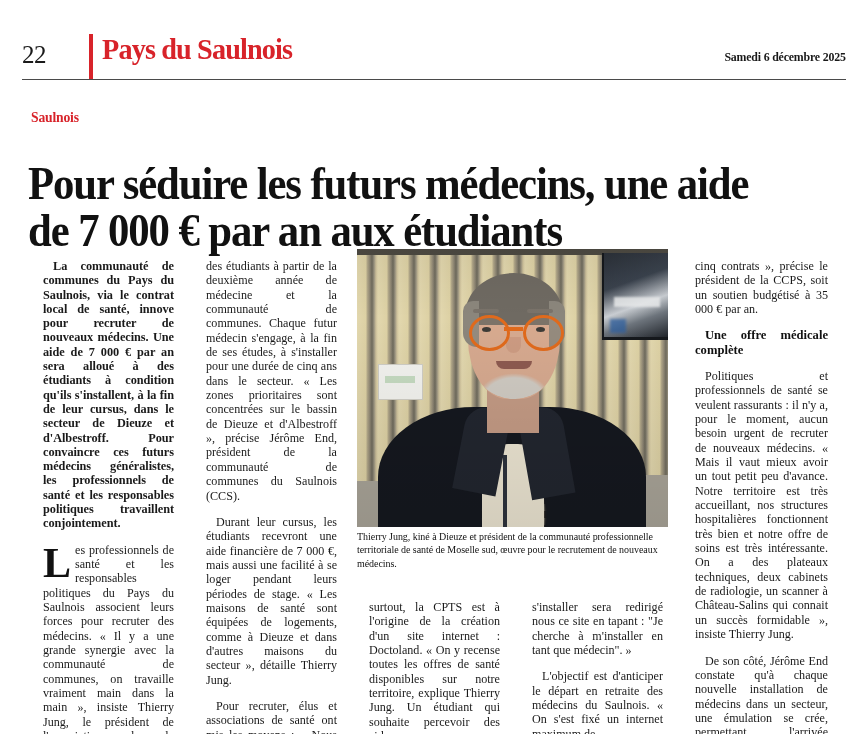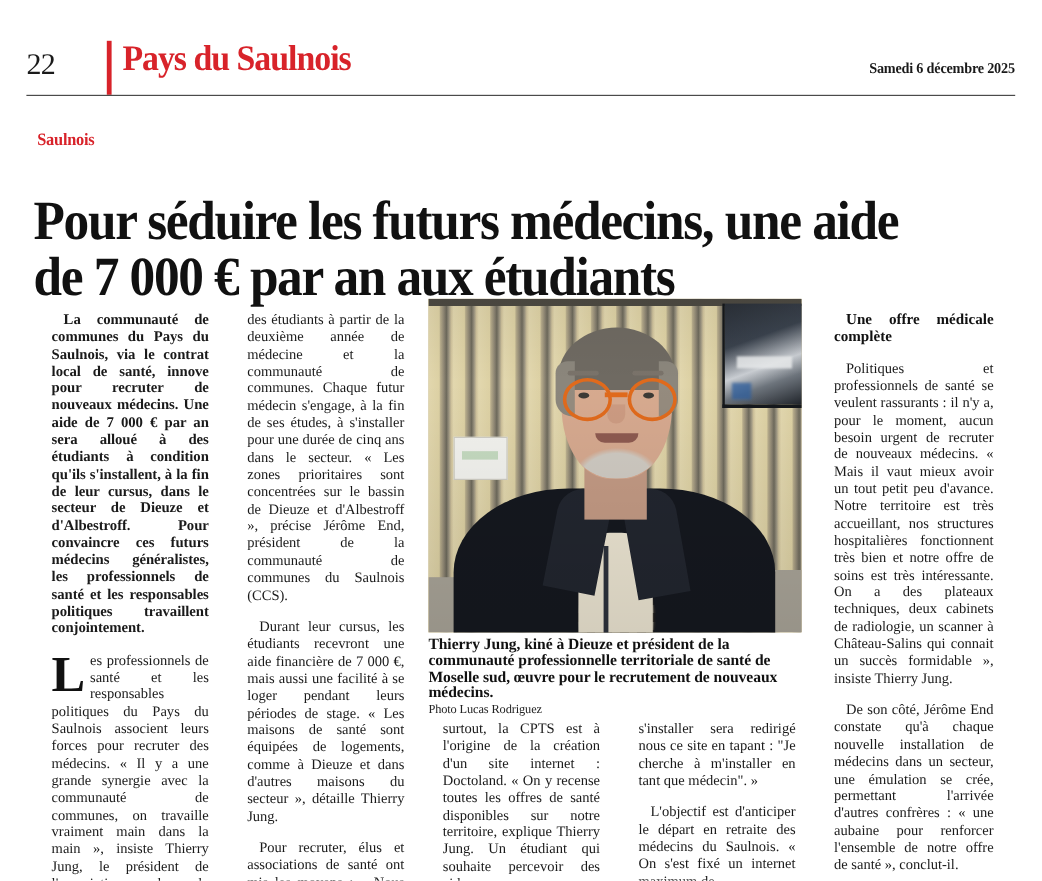--- a/index.html
+++ b/index.html
@@ -404,22 +404,22 @@
 
   
   #caption {
     position: absolute;
     left: 357px;
     top: 530px;
     width: 311px;
   }
   .caption-text {
     font-family: "Liberation Serif", serif;
-    font-weight: 700;
-    font-size: 13px;
+    font-weight: 400;
+    font-size: 10px;
     line-height: 13.4px;
     color: #111;
     margin: 0;
     letter-spacing: -0.05px;
   }
   .caption-credit {
     font-family: "Liberation Serif", serif;
     font-weight: 400;
     font-size: 10.3px;
     line-height: 12px;
@@ -487,30 +487,30 @@
       <div class="glasses-bridge"></div>
       <div class="eye-l"></div>
       <div class="eye-r"></div>
     </div>
     <div class="wall-shadow"></div>
   </div>
 </div>
 
 <div id="caption">
   <p class="caption-text">Thierry Jung, kiné à Dieuze et président de la communauté professionnelle territoriale de santé de Moselle sud, œuvre pour le recrutement de nouveaux médecins.</p>
-  <p class="caption-credit">Photo Lucas Rodriguez</p>
 </div>
 
 <div class="col" id="col3">
   <p class="noindent">surtout, la CPTS est à l'origine de la création d'un site internet : Doctoland. « On y recense toutes les offres de santé disponibles sur notre territoire, explique Thierry Jung. Un étudiant qui souhaite percevoir des aides ou</p>
 </div>
 
 <div class="col" id="col4">
   <p class="noindent">s'installer sera redirigé nous ce site en tapant : "Je cherche à m'installer en tant que médecin". »</p>
   <p>L'objectif est d'anticiper le départ en retraite des médecins du Saulnois. « On s'est fixé un internet maximum de</p>
 </div>
 
 <div class="col" id="col5">
+  <p class="noindent">cinq contrats », précise le président de la CCPS, soit un soutien budgétisé à 35 000 € par an.</p>
   <p class="subhead">Une offre médicale complète</p>
   <p>Politiques et professionnels de santé se veulent rassurants : il n'y a, pour le moment, aucun besoin urgent de recruter de nouveaux médecins. « Mais il vaut mieux avoir un tout petit peu d'avance. Notre territoire est très accueillant, nos structures hospitalières fonctionnent très bien et notre offre de soins est très intéressante. On a des plateaux techniques, deux cabinets de radiologie, un scanner à Château-Salins qui connait un succès formidable », insiste Thierry Jung.</p>
   <p>De son côté, Jérôme End constate qu'à chaque nouvelle installation de médecins dans un secteur, une émulation se crée, permettant l'arrivée d'autres confrères : « une aubaine pour renforcer l'ensemble de notre offre de santé », conclut-il.</p>
   <p class="byline"><span class="bullet">●</span><span>Lucas Rodriguez</span></p>
 </div>
 
 </body></html>

